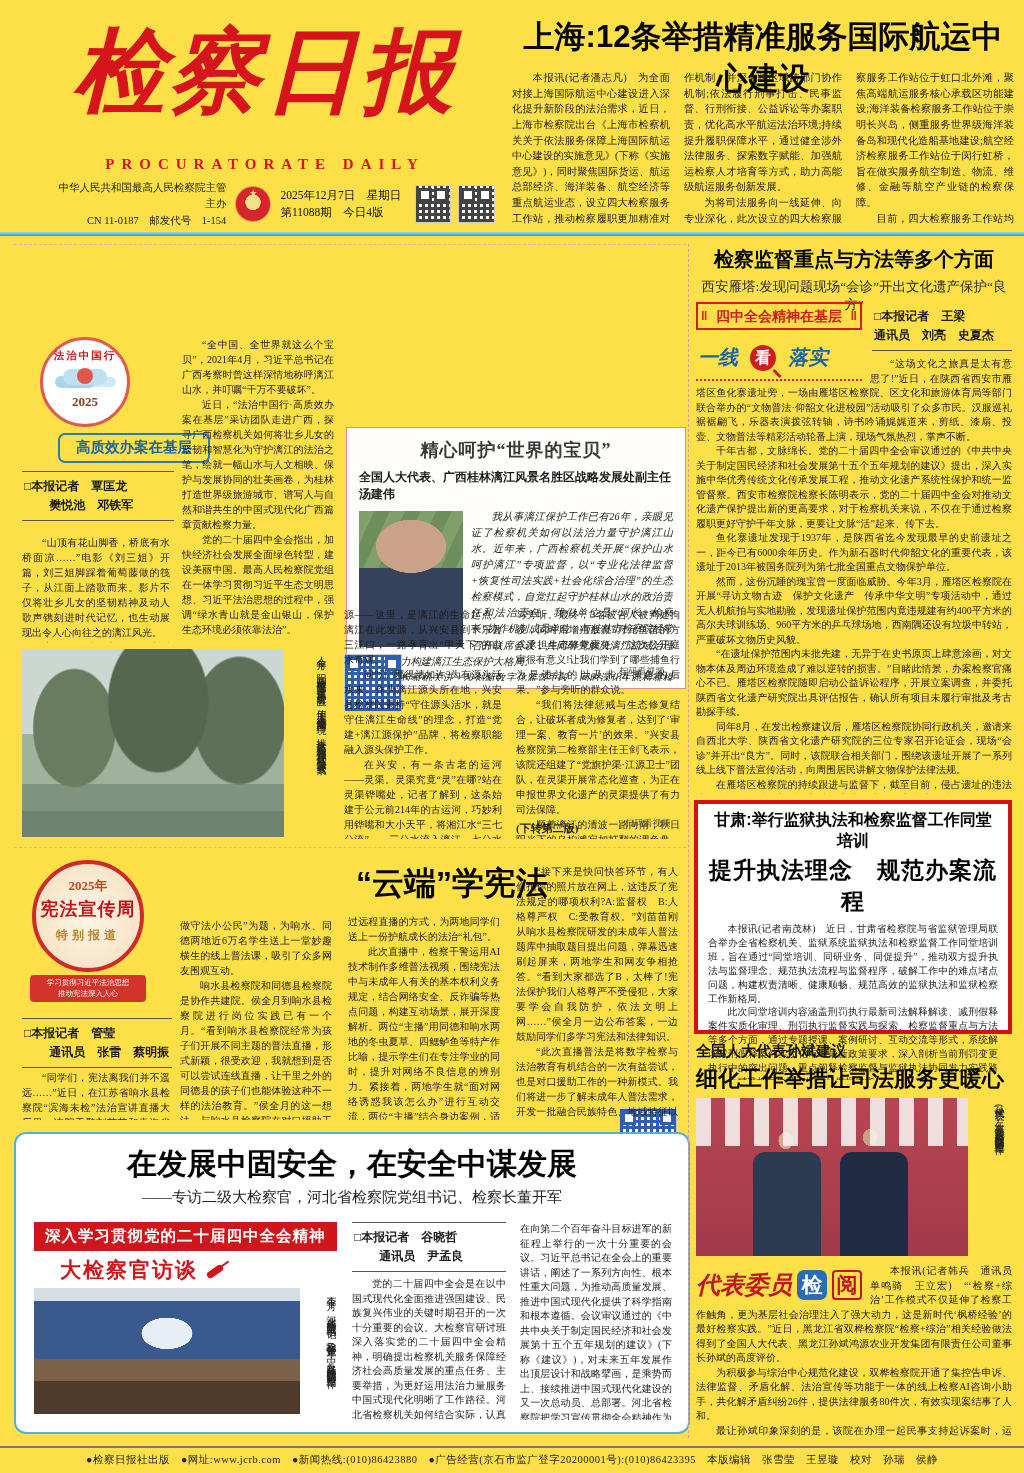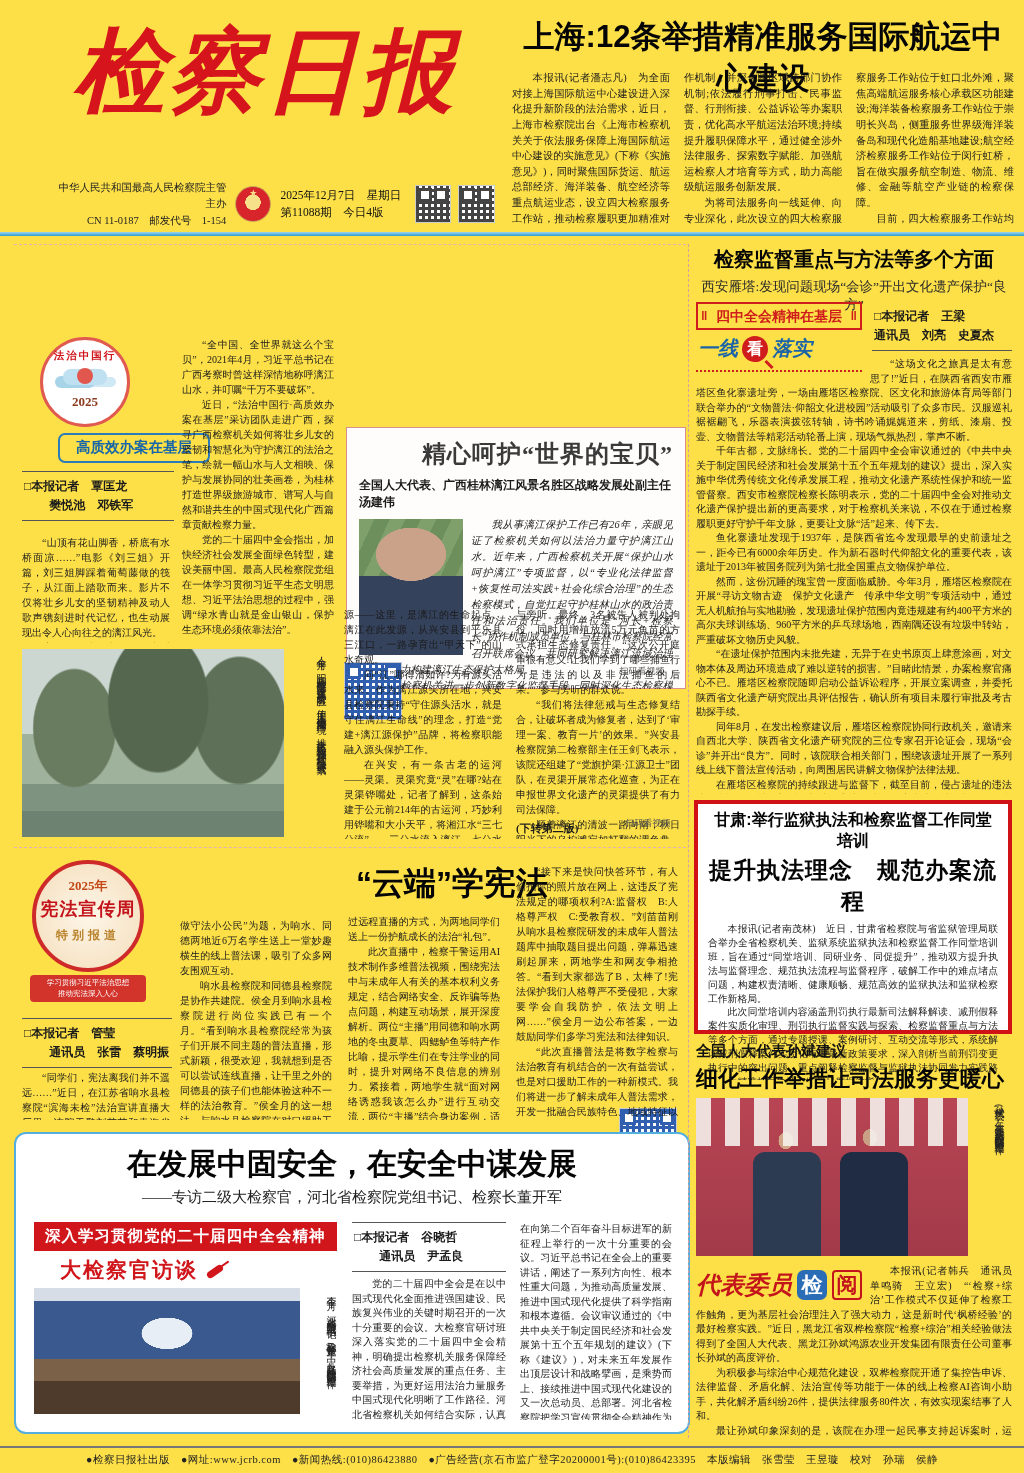--- a/index.html
+++ b/index.html
@@ -50,42 +50,42 @@
           background:radial-gradient(#fdf6e8,#f5ddba);text-align:center;position:relative;}
   .xf-y{color:#c34a18;font-weight:bold;font-size:13px;padding-top:13px;}
   .xf-n{color:#c3131b;font-weight:900;font-size:18px;letter-spacing:1px;margin-top:2px;}
   .xf-s{color:#b9822a;font-weight:bold;font-size:12px;letter-spacing:4px;margin-top:6px;}
   .xf-ribbon{width:116px;margin-top:3px;background:#d2342c;color:#fff;font-size:7.5px;line-height:1.4;
              text-align:center;padding:3px 0;border-radius:4px;}
   .szqh{display:flex;align-items:center;justify-content:space-between;border:2px solid #cf1d1d;
         padding:2px 3px;font-family:"Liberation Sans",sans-serif;}
   .szqh .bars{color:#cf1d1d;font-weight:900;font-size:13px;}
   .szqh .txt{color:#cf1d1d;font-weight:bold;font-size:14px;}
-  .yx{display:flex;align-items:center;gap:4px;border-bottom:2px dotted #cf1d1d;
-      padding:4px 2px 7px;margin-top:0;font-family:"Liberation Sans",sans-serif;}
+  .yx{display:flex;align-items:center;gap:12px;border-bottom:2px dotted #cf1d1d;
+      padding:4px 2px 7px;margin-top:9px;font-family:"Liberation Sans",sans-serif;}
   .yx .w{color:#1b64a8;font-weight:900;font-size:20px;font-style:italic;}
   .yx .k{width:26px;height:26px;border-radius:50%;background:#cf1d1d;color:#fff;font-weight:bold;
          font-size:16px;line-height:26px;text-align:center;position:relative;flex:0 0 26px;}
   .yx .k::after{content:"";position:absolute;right:-6px;bottom:-4px;width:10px;height:3px;
          background:#cf1d1d;transform:rotate(45deg);}
   .dbw{display:flex;align-items:center;gap:5px;}
   .dbw .t1{color:#c3131b;font-weight:900;font-size:24px;font-style:italic;font-family:"Liberation Sans",sans-serif;}
   .dbw .t2{width:30px;height:30px;background:#2a6cb5;color:#fff;border-radius:7px;font-size:21px;
            font-weight:bold;text-align:center;line-height:30px;}
   .dbw .t3{width:30px;height:30px;border:2px solid #c3131b;color:#c3131b;border-radius:4px;
            font-size:21px;font-weight:bold;text-align:center;line-height:27px;box-sizing:border-box;}
   .banner-red{display:inline-block;background:#d0151b;color:#fff;font-weight:bold;font-size:15.5px;
            padding:4px 11px;font-family:"Liberation Sans",sans-serif;letter-spacing:1px;}
   .talk{color:#d0151b;font-weight:900;font-size:21px;font-family:"Liberation Sans",sans-serif;letter-spacing:2px;}
   .mic{display:inline-block;width:18px;height:7px;background:#d0151b;border-radius:4px;
        transform:rotate(-35deg);margin-left:8px;position:relative;top:-2px;}
   .mic::after{content:"";position:absolute;right:-8px;top:2px;width:9px;height:2px;background:#d0151b;}
   
   .feature{border:1px solid #d98f8f;background:#fffdfb;box-sizing:border-box;padding:10px 12px;position:relative;}
-  .f-title{text-align:right;font-weight:bold;font-size:24px;color:#3a3a3a;letter-spacing:1px;}
+  .f-title{text-align:center;font-weight:bold;font-size:18px;color:#3a3a3a;letter-spacing:1px;}
   .f-byline{font-size:12px;font-weight:bold;margin-top:7px;}
   .f-body{margin-top:6px;font-size:10.3px;line-height:1.56;font-style:italic;text-align:justify;overflow:hidden;}
   .f-body p{margin:0;text-indent:2em;}
   .portrait{float:left;width:104px;height:136px;margin:2px 8px 2px 0;
      background:radial-gradient(58px 44px at 50% 26%,#caa189 0 60%,transparent 61%),
                 linear-gradient(180deg,transparent 0 42%,#35425c 42% 100%),
                 repeating-linear-gradient(115deg,#7fa06b 0 14px,#6c8f5c 14px 28px);}
   
   .photo-lijiang{background:
      radial-gradient(85px 120px at 52% 28%,#55684f 0 58%,rgba(0,0,0,0) 60%),
@@ -113,20 +113,21 @@
   .redbox{border:4px solid #d01216;box-sizing:border-box;padding:6px 10px;background:#fff;}
   .vdash{border-left:1px dashed #d9a0a0;}
   .footer{font-size:10.5px;color:#222;text-align:center;letter-spacing:0.5px;}
 </style>
 </head>
 <body>
 
 <div class="page">
 
   <div class="abs mh-title" style="left:50px;top:6px;width:430px;">检察日报</div>
+  <div class="abs mh-en" style="left:50px;top:156px;width:430px;">PROCURATORATE DAILY</div>
   <div class="abs mh-info" style="left:48px;top:180px;width:446px;">
     <div class="mh-org">
       <div>中华人民共和国最高人民检察院主管主办</div>
       <div>CN 11-0187　邮发代号　1-154</div>
     </div>
     <div class="emblem"></div>
     <div class="mh-date">
       <div>2025年12月7日　星期日</div>
       <div>第11088期　今日4版</div>
     </div>

